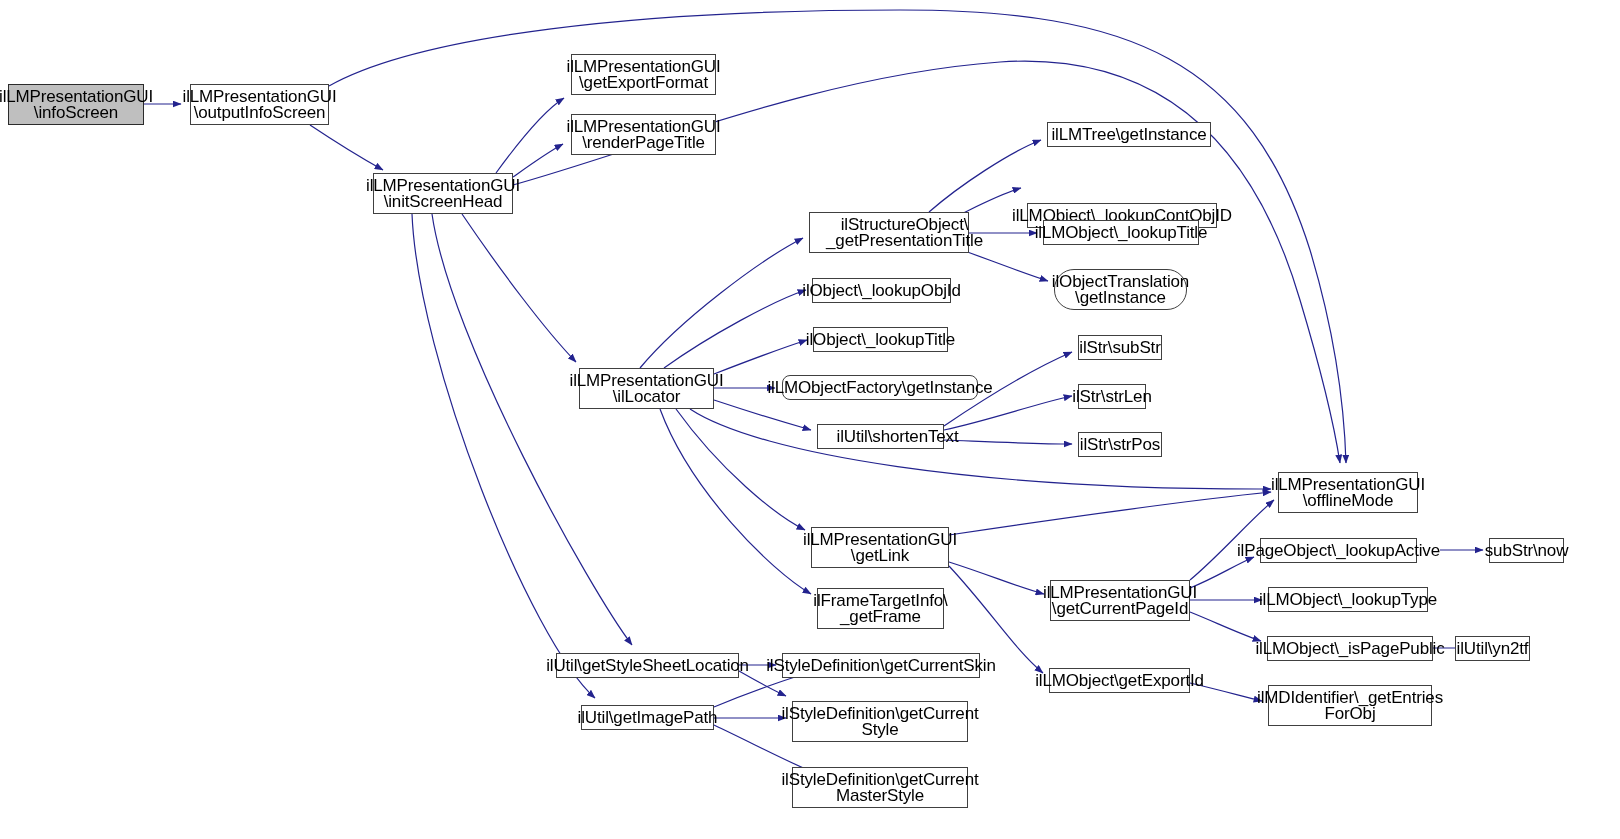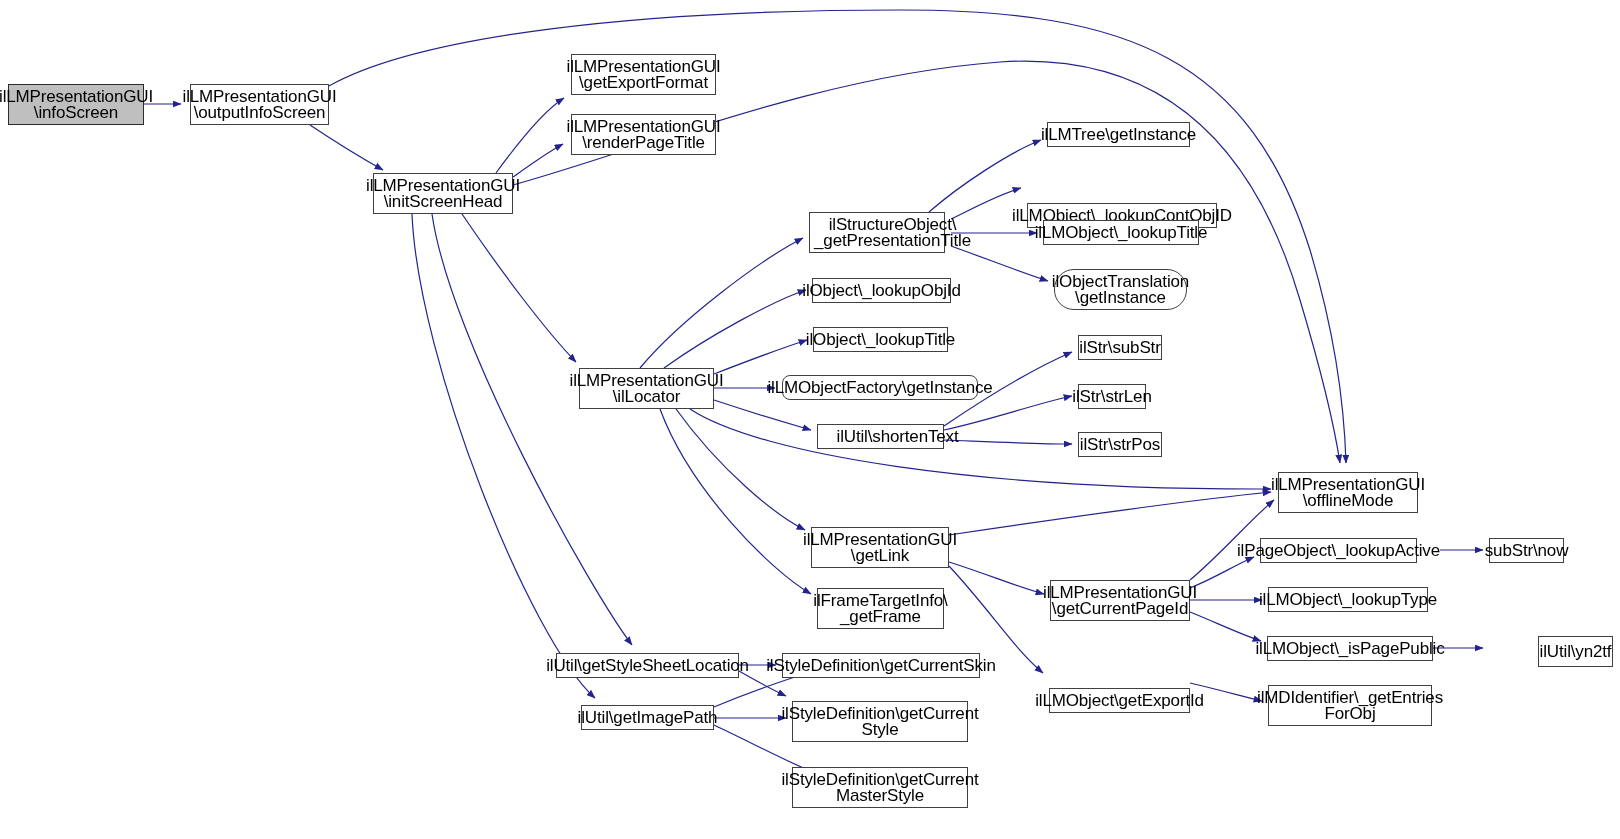--- a/index.html
+++ b/index.html
@@ -102,42 +102,42 @@
       </g>
   </svg>
 
   <div id="nodes-group">
       <div class="gnode root" style="left: 8px; top: 84px; width: 136px; height: 41px;"><span class="nline">ilLMPresentationGUI</span><span class="nline">\infoScreen</span></div>
       <div class="gnode" style="left: 190px; top: 84px; width: 139px; height: 41px;"><span class="nline">ilLMPresentationGUI</span><span class="nline">\outputInfoScreen</span></div>
       <div class="gnode" style="left: 373px; top: 173px; width: 140px; height: 41px;"><span class="nline">ilLMPresentationGUI</span><span class="nline">\initScreenHead</span></div>
       <div class="gnode" style="left: 571px; top: 54px; width: 145px; height: 41px;"><span class="nline">ilLMPresentationGUI</span><span class="nline">\getExportFormat</span></div>
       <div class="gnode" style="left: 571px; top: 114px; width: 145px; height: 41px;"><span class="nline">ilLMPresentationGUI</span><span class="nline">\renderPageTitle</span></div>
       <div class="gnode" style="left: 579px; top: 368px; width: 135px; height: 41px;"><span class="nline">ilLMPresentationGUI</span><span class="nline">\ilLocator</span></div>
-      <div class="gnode" style="left: 809px; top: 212px; width: 136px; height: 41px; padding-left: 31px;"><span class="nline">ilStructureObject\</span><span class="nline">_getPresentationTitle</span></div>
+      <div class="gnode" style="left: 809px; top: 212px; width: 160px; height: 41px; padding-left: 31px;"><span class="nline">ilStructureObject\</span><span class="nline">_getPresentationTitle</span></div>
       <div class="gnode" style="left: 812px; top: 278px; width: 139px; height: 25px;"><span class="nline">ilObject\_lookupObjId</span></div>
       <div class="gnode" style="left: 813px; top: 327px; width: 135px; height: 25px;"><span class="nline">ilObject\_lookupTitle</span></div>
       <div class="gnode" style="left: 782px; top: 375px; width: 196px; height: 25px; border-radius: 8px;"><span class="nline">ilLMObjectFactory\getInstance</span></div>
       <div class="gnode" style="left: 817px; top: 424px; width: 127px; height: 25px; padding-left: 34px;"><span class="nline">ilUtil\shortenText</span></div>
-      <div class="gnode" style="left: 1047px; top: 122px; width: 143px; height: 25px;"><span class="nline">ilLMTree\getInstance</span></div>
+      <div class="gnode" style="left: 1047px; top: 122px; width: 164px; height: 25px;"><span class="nline">ilLMTree\getInstance</span></div>
       <div class="gnode" style="left: 1027px; top: 171px; width: 190px; height: 25px; margin-top: 32px;"><span class="nline">ilLMObject\_lookupContObjID</span></div>
       <div class="gnode" style="left: 1043px; top: 220px; width: 156px; height: 25px;"><span class="nline">ilLMObject\_lookupTitle</span></div>
       <div class="gnode" style="left: 1054px; top: 269px; width: 133px; height: 41px; border-radius: 20px;"><span class="nline">ilObjectTranslation</span><span class="nline">\getInstance</span></div>
       <div class="gnode" style="left: 1078px; top: 335px; width: 84px; height: 25px;"><span class="nline">ilStr\subStr</span></div>
       <div class="gnode" style="left: 1078px; top: 384px; width: 68px; height: 25px;"><span class="nline">ilStr\strLen</span></div>
       <div class="gnode" style="left: 1078px; top: 432px; width: 84px; height: 25px;"><span class="nline">ilStr\strPos</span></div>
       <div class="gnode" style="left: 1278px; top: 472px; width: 140px; height: 41px;"><span class="nline">ilLMPresentationGUI</span><span class="nline">\offlineMode</span></div>
       <div class="gnode" style="left: 811px; top: 527px; width: 138px; height: 41px;"><span class="nline">ilLMPresentationGUI</span><span class="nline">\getLink</span></div>
       <div class="gnode" style="left: 817px; top: 588px; width: 127px; height: 41px;"><span class="nline">ilFrameTargetInfo\</span><span class="nline">_getFrame</span></div>
       <div class="gnode" style="left: 1050px; top: 580px; width: 140px; height: 41px;"><span class="nline">ilLMPresentationGUI</span><span class="nline">\getCurrentPageId</span></div>
       <div class="gnode" style="left: 1260px; top: 538px; width: 157px; height: 25px;"><span class="nline">ilPageObject\_lookupActive</span></div>
       <div class="gnode" style="left: 1268px; top: 587px; width: 160px; height: 25px;"><span class="nline">ilLMObject\_lookupType</span></div>
       <div class="gnode" style="left: 1267px; top: 636px; width: 166px; height: 25px;"><span class="nline">ilLMObject\_isPagePublic</span></div>
       <div class="gnode" style="left: 1489px; top: 538px; width: 75px; height: 25px;"><span class="nline">subStr\now</span></div>
-      <div class="gnode" style="left: 1538px; top: 636px; width: 75px; height: 31px;"><span class="nline">ilUtil\yn2tf</span></div>
-      <div class="gnode" style="left: 1049px; top: 668px; width: 141px; height: 25px; margin-top: 20px;"><span class="nline">ilLMObject\getExportId</span></div>
+      <div class="gnode" style="left: 1455px; top: 636px; width: 75px; height: 25px;"><span class="nline">ilUtil\yn2tf</span></div>
+      <div class="gnode" style="left: 1049px; top: 668px; width: 141px; height: 25px;"><span class="nline">ilLMObject\getExportId</span></div>
       <div class="gnode" style="left: 1268px; top: 685px; width: 164px; height: 41px;"><span class="nline">ilMDIdentifier\_getEntries</span><span class="nline">ForObj</span></div>
       <div class="gnode" style="left: 556px; top: 653px; width: 183px; height: 25px;"><span class="nline">ilUtil\getStyleSheetLocation</span></div>
       <div class="gnode" style="left: 581px; top: 705px; width: 133px; height: 25px;"><span class="nline">ilUtil\getImagePath</span></div>
       <div class="gnode" style="left: 782px; top: 653px; width: 198px; height: 25px;"><span class="nline">ilStyleDefinition\getCurrentSkin</span></div>
       <div class="gnode" style="left: 792px; top: 701px; width: 176px; height: 41px;"><span class="nline">ilStyleDefinition\getCurrent</span><span class="nline">Style</span></div>
       <div class="gnode" style="left: 792px; top: 767px; width: 176px; height: 41px;"><span class="nline">ilStyleDefinition\getCurrent</span><span class="nline">MasterStyle</span></div>
     </div>
 
 </div>
 

